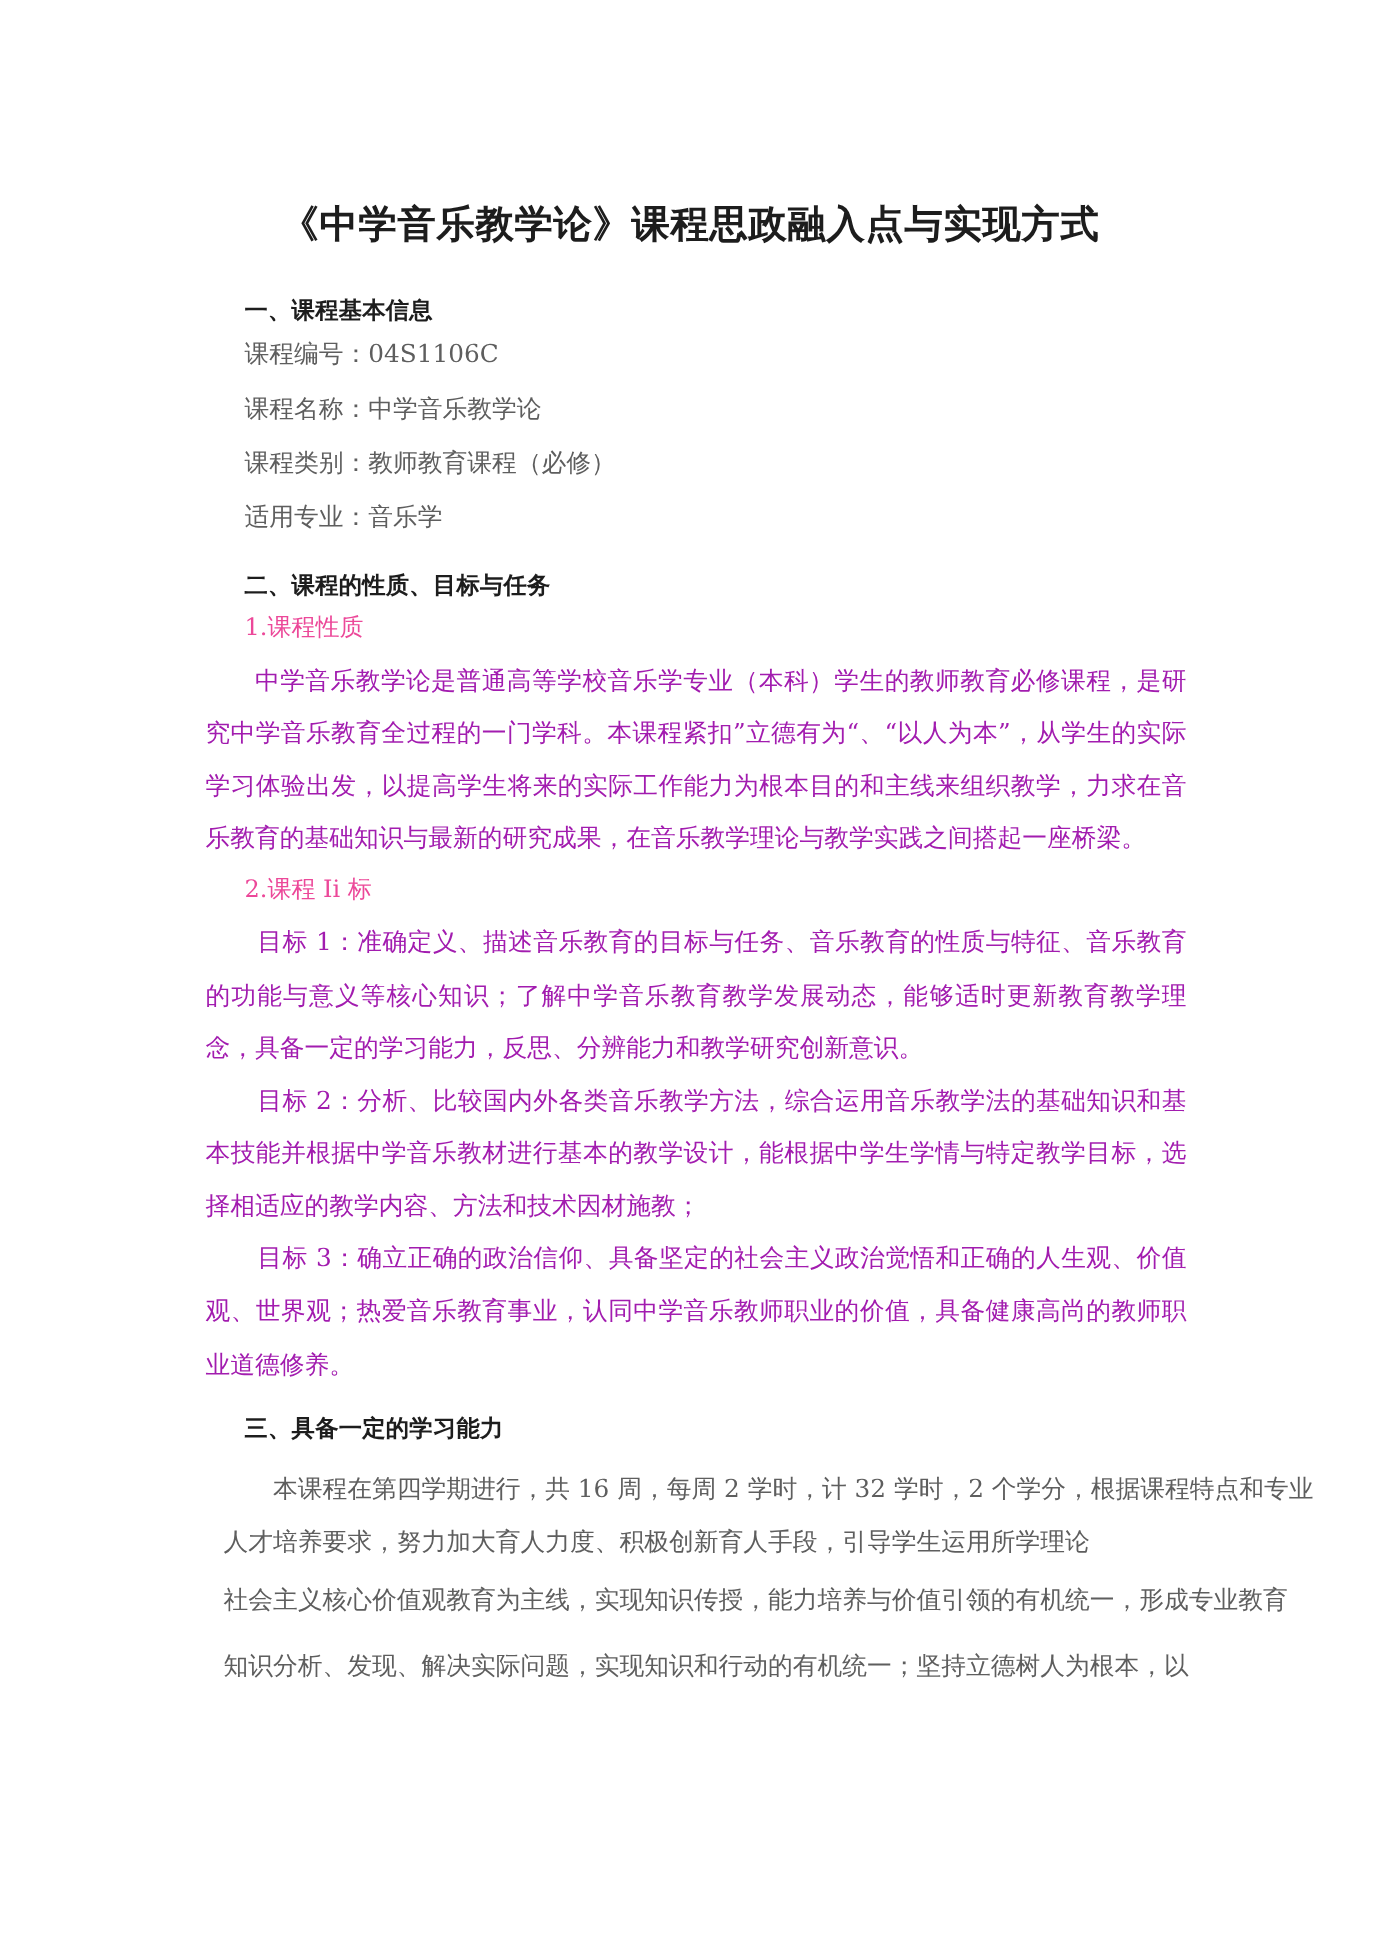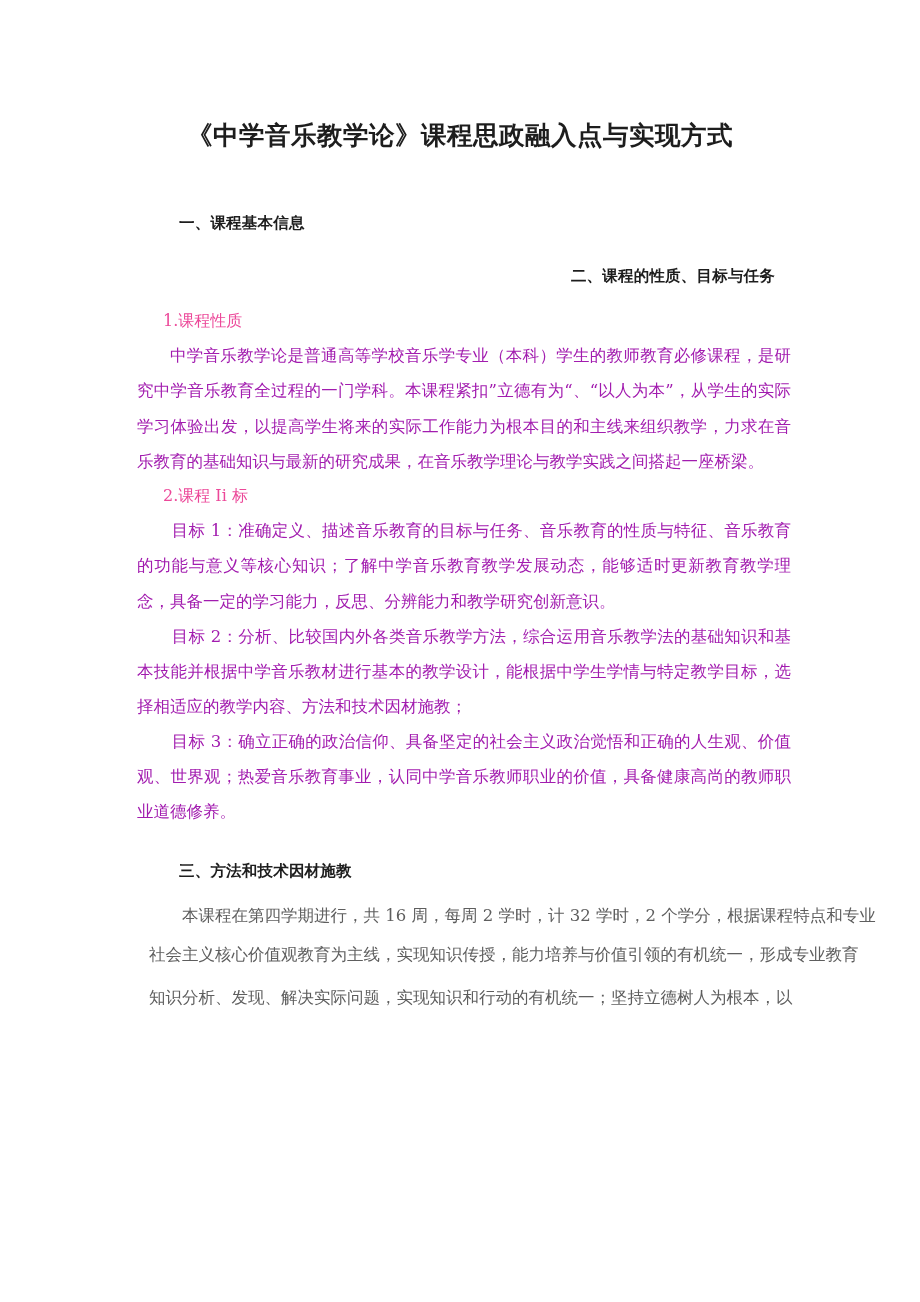--- a/index.html
+++ b/index.html
@@ -23,21 +23,21 @@
     background: #ffffff;
     overflow: hidden;
     box-sizing: border-box;
   }
 
   
   .doc-title {
     position: absolute;
     left: 0;
     right: 0;
-    top: 103px;
+    top: 118px;
     text-align: center;
     font-family: "DejaVu Serif", "Liberation Serif", serif;
     font-size: 25.5px;
     font-weight: bold;
     letter-spacing: 0.5px;
     color: #1d1d1d;
     line-height: 1.25;
   }
 
   
@@ -49,26 +49,26 @@
   }
 
   
   .section-head {
     font-family: "DejaVu Sans", "Liberation Sans", sans-serif;
     font-size: 15.5px;
     font-weight: bold;
     color: #1d1d1d;
     letter-spacing: 0.2px;
     line-height: 1.45;
-    margin: 16px;
+    margin: 0;
     padding: 0 0 0 26px;
     white-space: nowrap;
   }
 
-  .section-head.sec-2 { padding-top: 15px; text-align: right; }
+  .section-head.sec-2 { padding-top: 15px; }
   .section-head.sec-3 { padding-top: 14px; }
 
   
   .info-list {
     margin: 0;
     padding: 0;
     list-style: none;
   }
 
   .info-row {
@@ -131,38 +131,53 @@
 <body>
 
 <div class="page">
 
   <h1 class="doc-title">《中学音乐教学论》课程思政融入点与实现方式</h1>
 
   <div class="body-col">
 
     <div class="section-head sec-1">一、课程基本信息</div>
 
+    <ul class="info-list">
+      <li class="info-row">
+        <span>课程编号：</span><span class="val">04S1106C</span>
+      </li>
+      <li class="info-row">
+        <span>课程名称：</span><span class="val">中学音乐教学论</span>
+      </li>
+      <li class="info-row">
+        <span>课程类别：</span><span class="val">教师教育课程（必修）</span>
+      </li>
+      <li class="info-row">
+        <span>适用专业：</span><span class="val">音乐学</span>
+      </li>
+    </ul>
 
     <div class="section-head sec-2">二、课程的性质、目标与任务</div>
 
     <div class="sub-head">1.课程性质</div>
 
     <p class="para">中学音乐教学论是普通高等学校音乐学专业（本科）学生的教师教育必修课程，是研究中学音乐教育全过程的一门学科。本课程紧扣”立德有为“、“以人为本”，从学生的实际学习体验出发，以提高学生将来的实际工作能力为根本目的和主线来组织教学，力求在音乐教育的基础知识与最新的研究成果，在音乐教学理论与教学实践之间搭起一座桥梁。</p>
 
     <div class="sub-head">2.课程 Ii 标</div>
 
 
     <p class="para goal">目标 1：准确定义、描述音乐教育的目标与任务、音乐教育的性质与特征、音乐教育的功能与意义等核心知识；了解中学音乐教育教学发展动态，能够适时更新教育教学理念，具备一定的学习能力，反思、分辨能力和教学研究创新意识。</p>
 
     <p class="para goal">目标 2：分析、比较国内外各类音乐教学方法，综合运用音乐教学法的基础知识和基本技能并根据中学音乐教材进行基本的教学设计，能根据中学生学情与特定教学目标，选择相适应的教学内容、方法和技术因材施教；</p>
 
     <p class="para goal">目标 3：确立正确的政治信仰、具备坚定的社会主义政治觉悟和正确的人生观、价值观、世界观；热爱音乐教育事业，认同中学音乐教师职业的价值，具备健康高尚的教师职业道德修养。</p>
 
-    <div class="section-head sec-3">三、方法和技术因材施教</div>
+    <div class="section-head sec-3">三、具备一定的学习能力</div>
 
     <div class="line-block">
       <span class="ln indent">本课程在第四学期进行，共 16 周，每周 2 学时，计 32 学时，2 个学分，根据课程特点和专业</span>
+      <span class="ln">人才培养要求，努力加大育人力度、积极创新育人手段，引导学生运用所学理论</span>
       <span class="ln loose">社会主义核心价值观教育为主线，实现知识传授，能力培养与价值引领的有机统一，形成专业教育</span>
       <span class="ln loose">知识分析、发现、解决实际问题，实现知识和行动的有机统一；坚持立德树人为根本，以</span>
     </div>
 
   </div>
 </div>
 
 </body></html>

